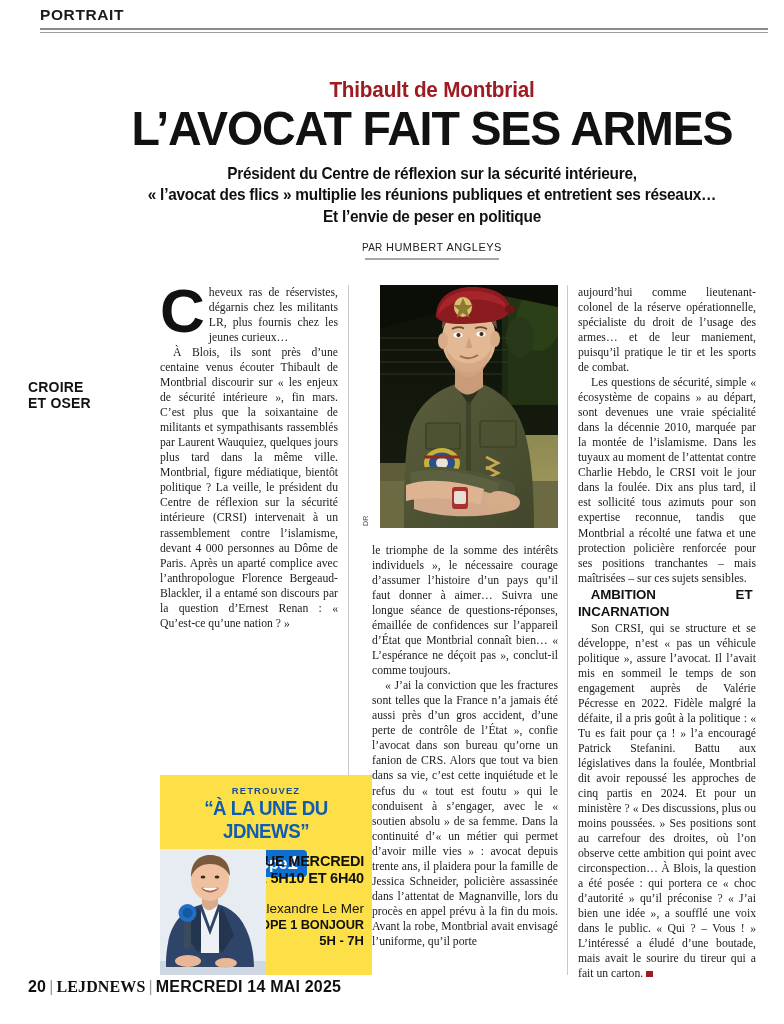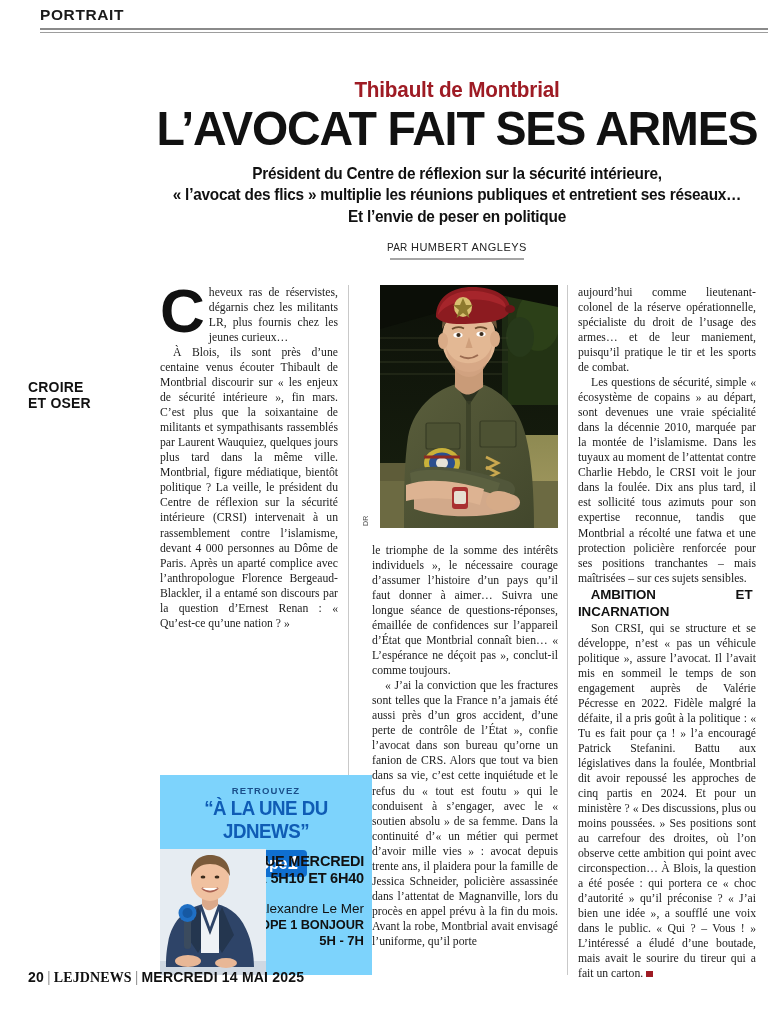--- a/index.html
+++ b/index.html
@@ -37,21 +37,21 @@
   }
   .kicker-rule-gap { height: 1.5px; background: #ffffff; }
   .kicker-rule-thin {
     height: 1.5px;
     background: #9d9d9d;
   }
 
   
   .headline-block {
     position: absolute;
-    left: 137px;
+    left: 112px;
     top: 78px;
     width: 640px;
     text-align: center;
   }
   .overline {
     font-family: "Liberation Sans", sans-serif;
     font-weight: bold;
     font-size: 22px;
     color: #9e1b24;
     letter-spacing: -0.2px;
@@ -217,21 +217,21 @@
     vertical-align: baseline;
   }
 
   
   .ad {
     position: absolute;
     left: 132px;
     top: 490px;
     width: 212px;
     height: 200px;
-    background: #7dd3fc;
+    background: #fde047;
     overflow: hidden;
   }
   .ad-retrouvez {
     text-align: center;
     font-family: "Liberation Sans", sans-serif;
     font-weight: bold;
     font-size: 9.5px;
     letter-spacing: 1.1px;
     color: #1a4f8a;
     margin-top: 10px;
@@ -291,23 +291,23 @@
     left: -6px;
     bottom: 0;
     width: 112px;
     height: 126px;
   }
 
   
   .footer {
     position: absolute;
     left: 28px;
-    bottom: 38px;
-    font-family: "Liberation Sans", sans-serif;
-    font-size: 14px;
+    bottom: 28px;
+    font-family: "Liberation Sans", sans-serif;
+    font-size: 16px;
     font-weight: bold;
     letter-spacing: 0.2px;
     color: #111;
   }
   .footer .sep { color: #9a9a9a; font-weight: normal; margin: 0 3px; }
   .footer .masthead {
     font-family: "Liberation Serif", serif;
     font-weight: bold;
     letter-spacing: 0.1px;
   }

